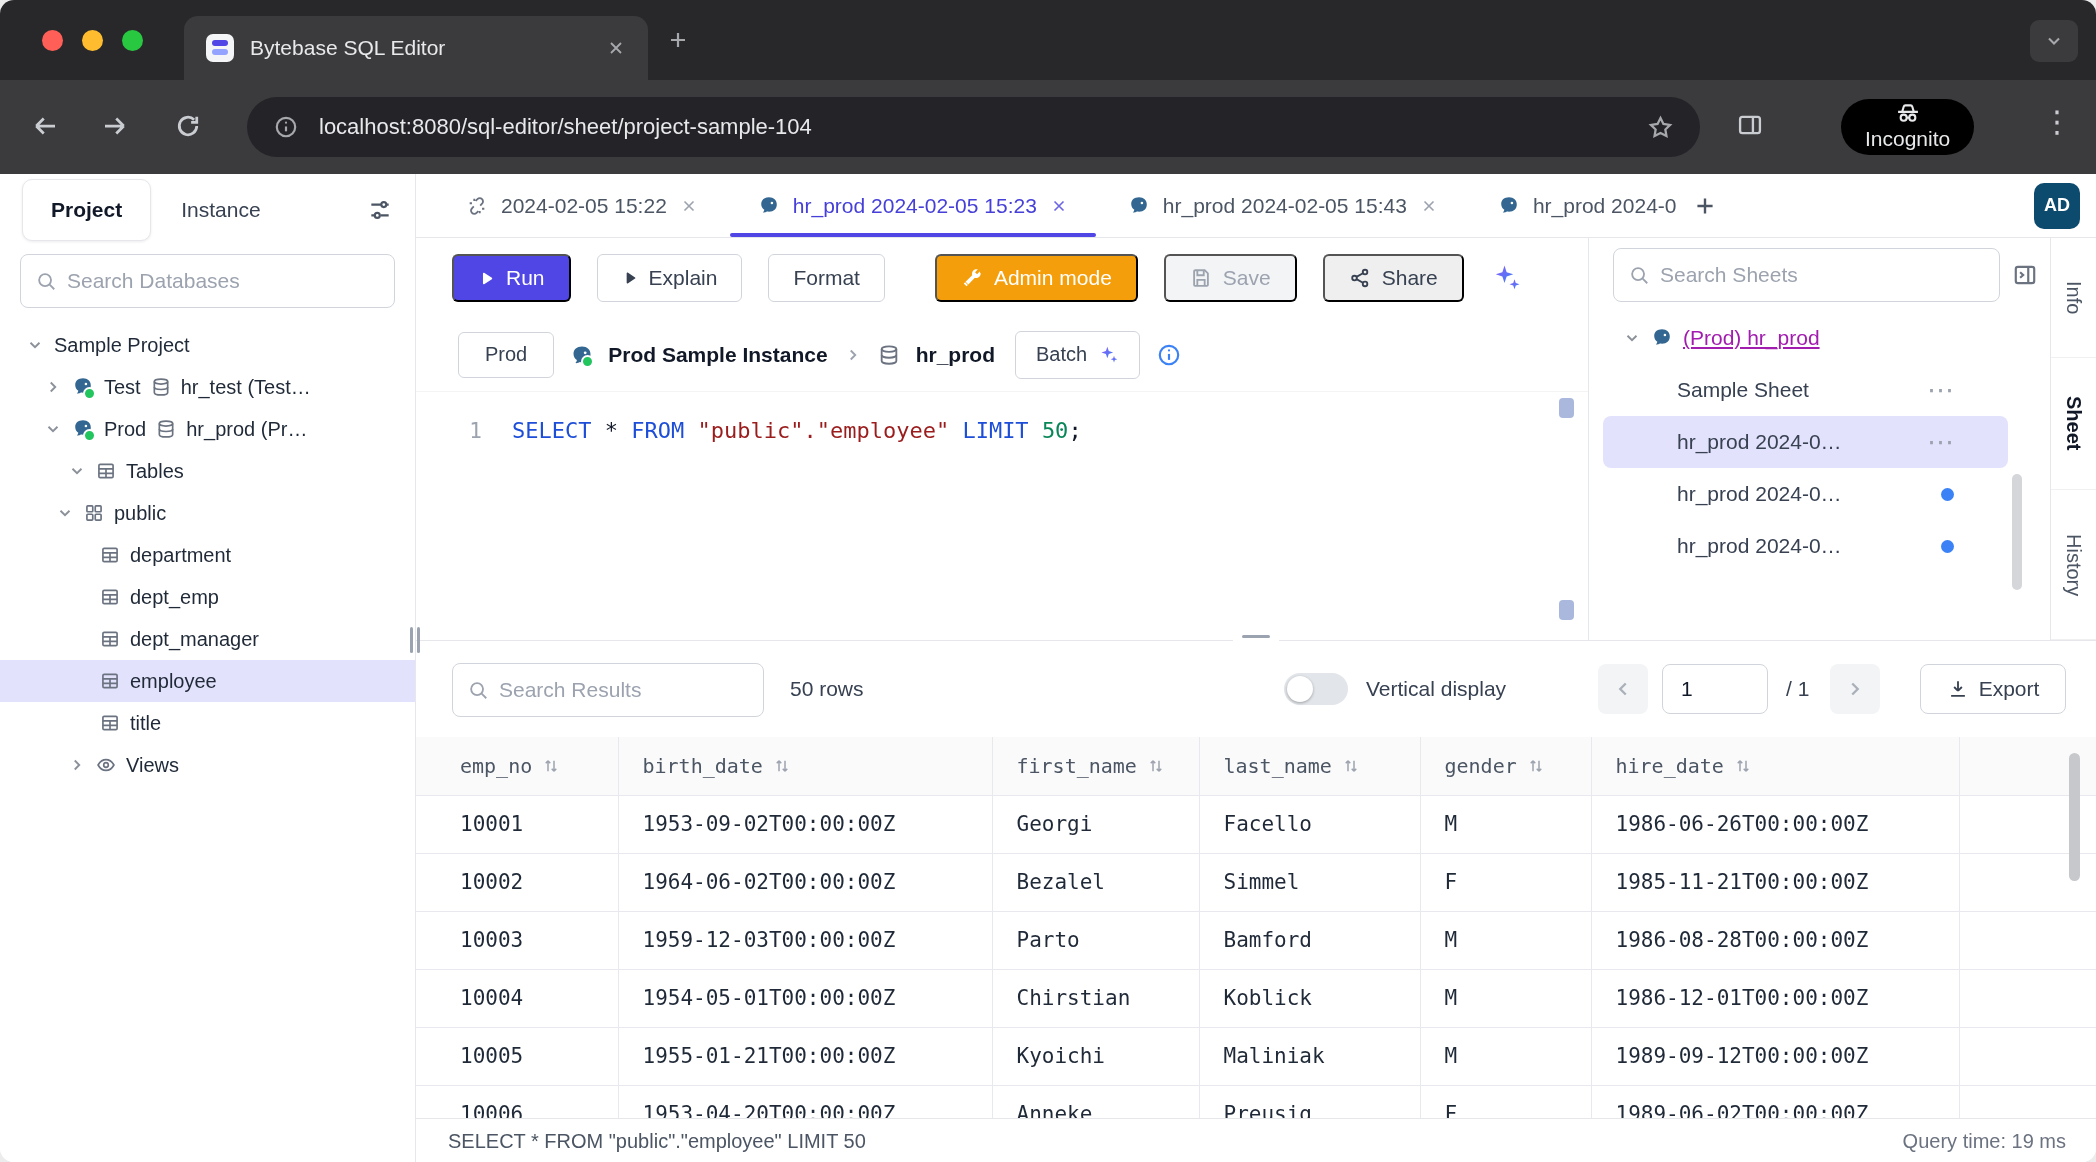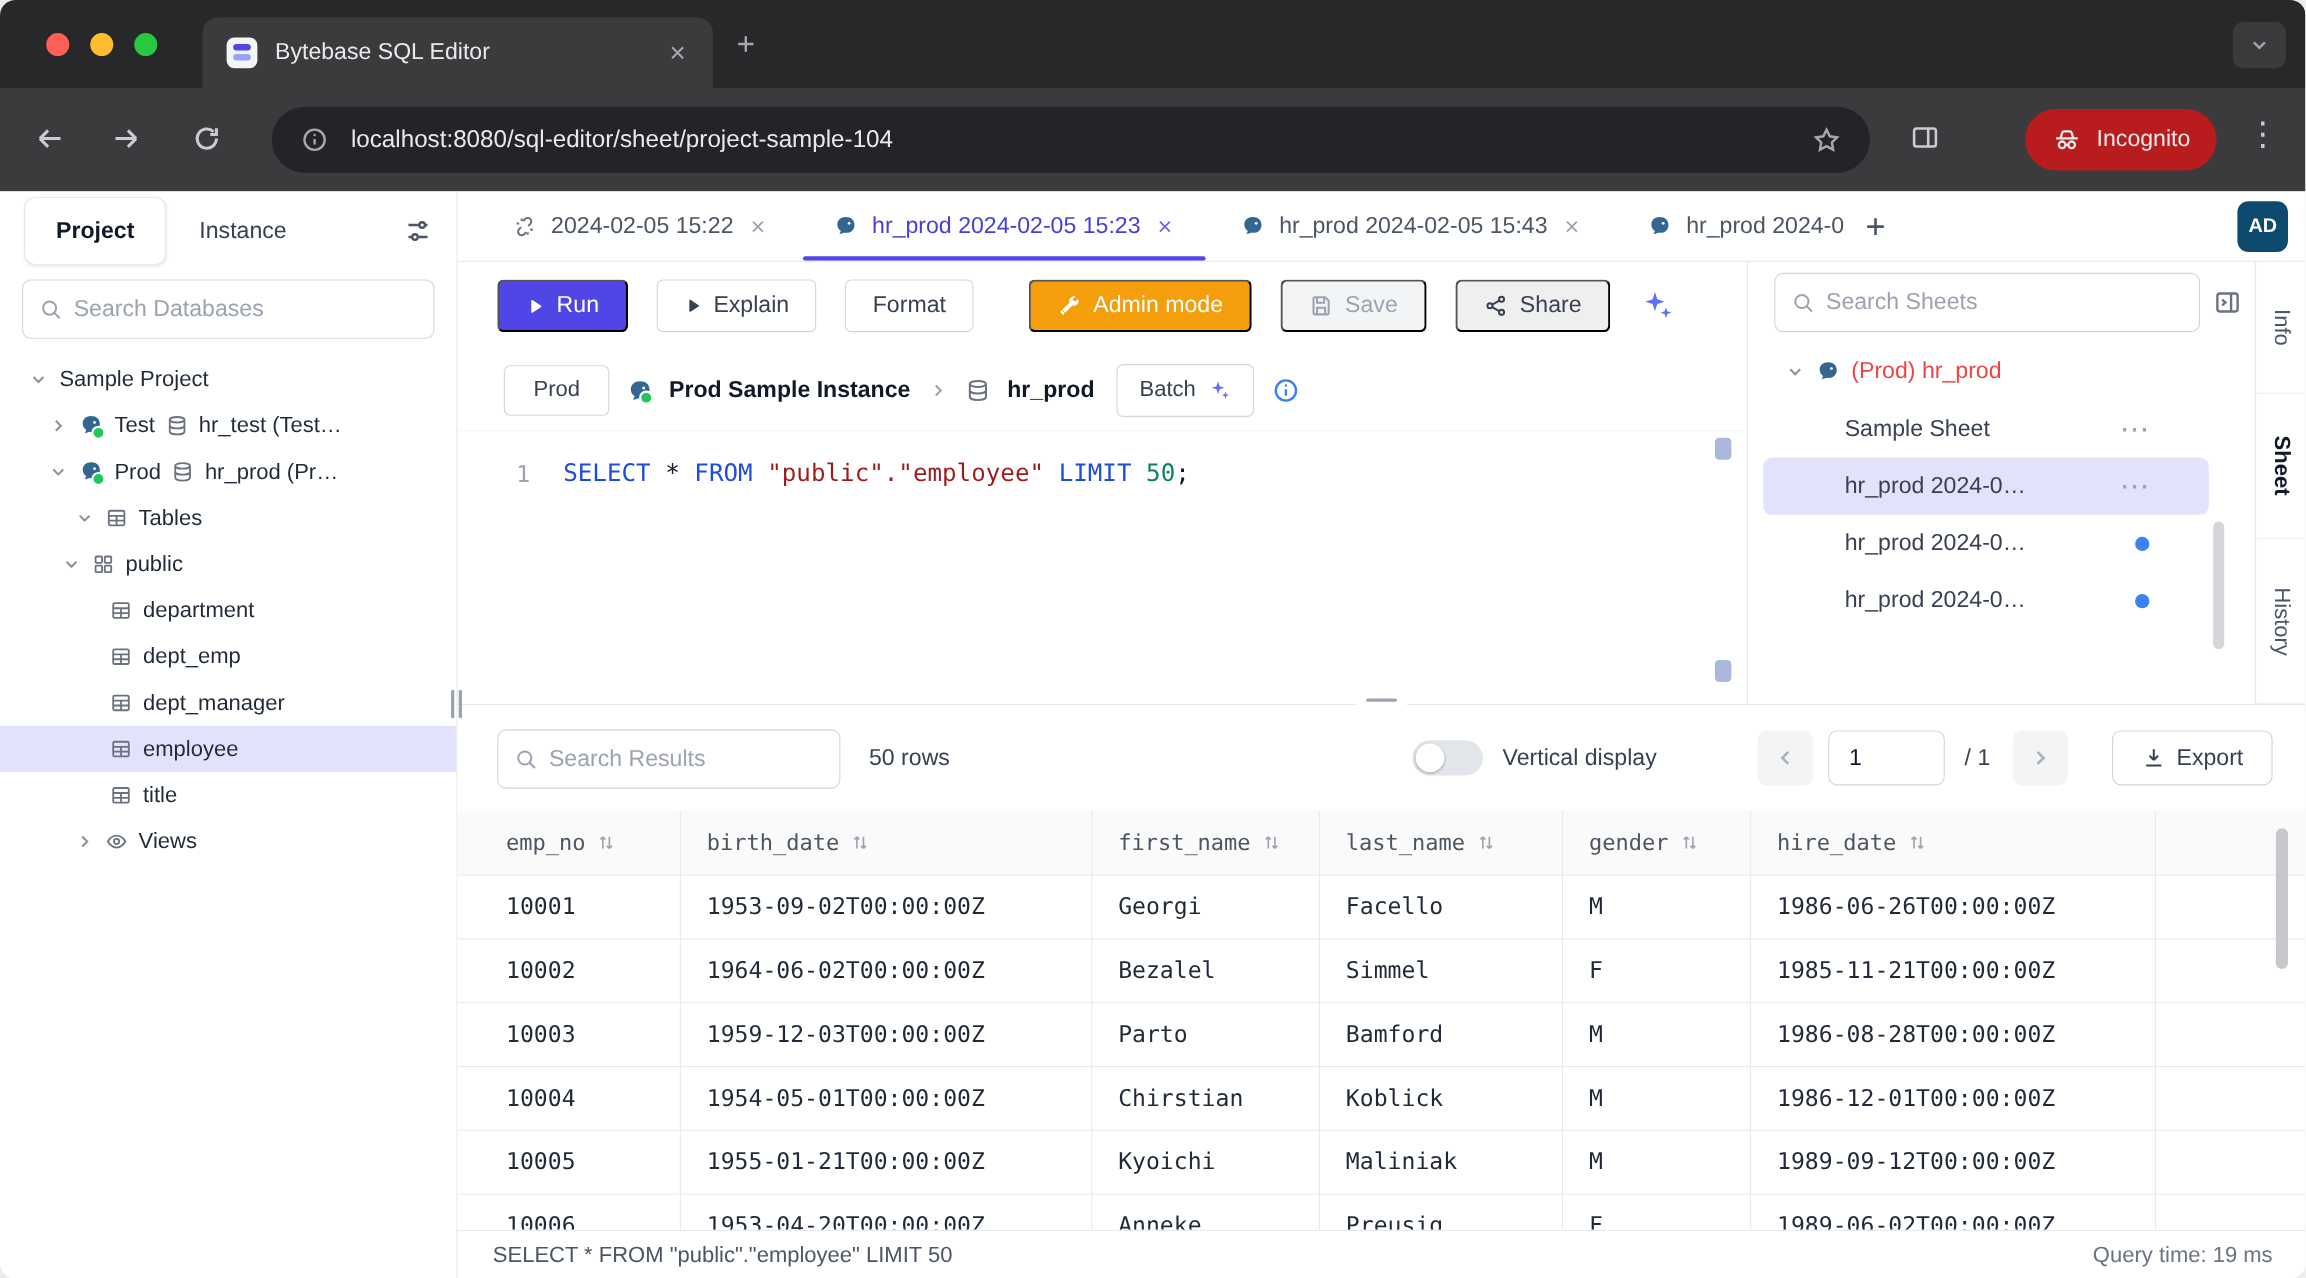--- a/index.html
+++ b/index.html
@@ -26,21 +26,21 @@
   .tabsearch { position:absolute; left:2030px; top:20px; width:48px; height:42px; border-radius:9px;
                background:#3b3b3e; display:flex; align-items:center; justify-content:center; color:#a6a8ac;}
 
   
   .navbar { position:absolute; top:80px; left:0; right:0; height:94px; background:#3b3b3e; }
   .nav-ic { position:absolute; top:31px; color:#c9ccd0; }
   .urlbar { position:absolute; left:247px; top:17px; width:1453px; height:60px; border-radius:30px;
             background:#242428; display:flex; align-items:center; padding:0 26px; gap:20px; }
   .url-text { color:#e8e9eb; font-size:22px; flex:1; white-space:nowrap; overflow:hidden; }
   .incog { position:absolute; left:1841px; top:19px; height:56px; padding:0 24px; border-radius:28px;
-           background:#b91c1c; display:flex; align-items:center; gap:13px; color:#e8e9eb; font-size:21px; }
+           background:#000000; display:flex; align-items:center; color:#e8e9eb; font-size:21px;flex-direction:column; }
 
   
   .app { position:absolute; top:174px; left:0; right:0; bottom:0; display:flex; background:#fff; }
 
   
   .sidebar { width:416px; flex:none; border-right:1px solid #e5e7eb; position:relative; }
   .side-head { height:72px; display:flex; align-items:center; padding:0 22px; gap:30px; }
   .proj-chip { height:62px; padding:0 28px; border:1px solid #e5e7eb; border-radius:10px;
                display:flex; align-items:center; font-size:21px; font-weight:600; color:#111827;
                box-shadow:0 1px 3px rgba(0,0,0,.08); background:#fff; }
@@ -117,21 +117,21 @@
 
   
   .right-panel { width:462px; flex:none; border-left:1px solid #e5e7eb; position:relative; overflow:hidden; }
   .rp-tabs { height:80px; display:flex; align-items:center; gap:46px; padding-left:34px;
              font-size:21px; color:#374151; white-space:nowrap; }
   .rp-tab { cursor:pointer; }
   .rp-tab.active { color:#4f46e5; font-weight:600; }
   .rp-search { height:74px; display:flex; align-items:center; gap:12px; padding:0 12px 0 24px; }
   .rp-search .search-box { flex:1; height:54px; min-width:0; }
   .rp-group { height:52px; display:flex; align-items:center; gap:10px; padding-left:34px;
-              font-size:21px; color:#ef4444; white-space:nowrap; }
+              font-size:21px; color:#a21caf; white-space:nowrap;text-decoration:underline; }
   .rp-item { height:52px; display:flex; align-items:center; padding:0 96px 0 88px; font-size:21px;
              color:#374151; white-space:nowrap; cursor:pointer; }
   .rp-item .more { margin-left:auto; color:#9ca3af; font-size:27px; line-height:1; cursor:pointer; }
   .rp-item .dot { margin-left:auto; width:13px; height:13px; border-radius:50%; background:#3b82f6; }
   .rp-item.sel { background:#e3e2fc; border-radius:8px; margin:0 42px 0 14px; padding:0 54px 0 74px; }
   .rp-scroll { position:absolute; right:28px; top:236px; width:10px; height:116px;
                background:#d4d6da; border-radius:5px; }
 
   
   .side-strip { width:46px; flex:none; border-left:1px solid #e5e7eb; display:flex; flex-direction:column; }

